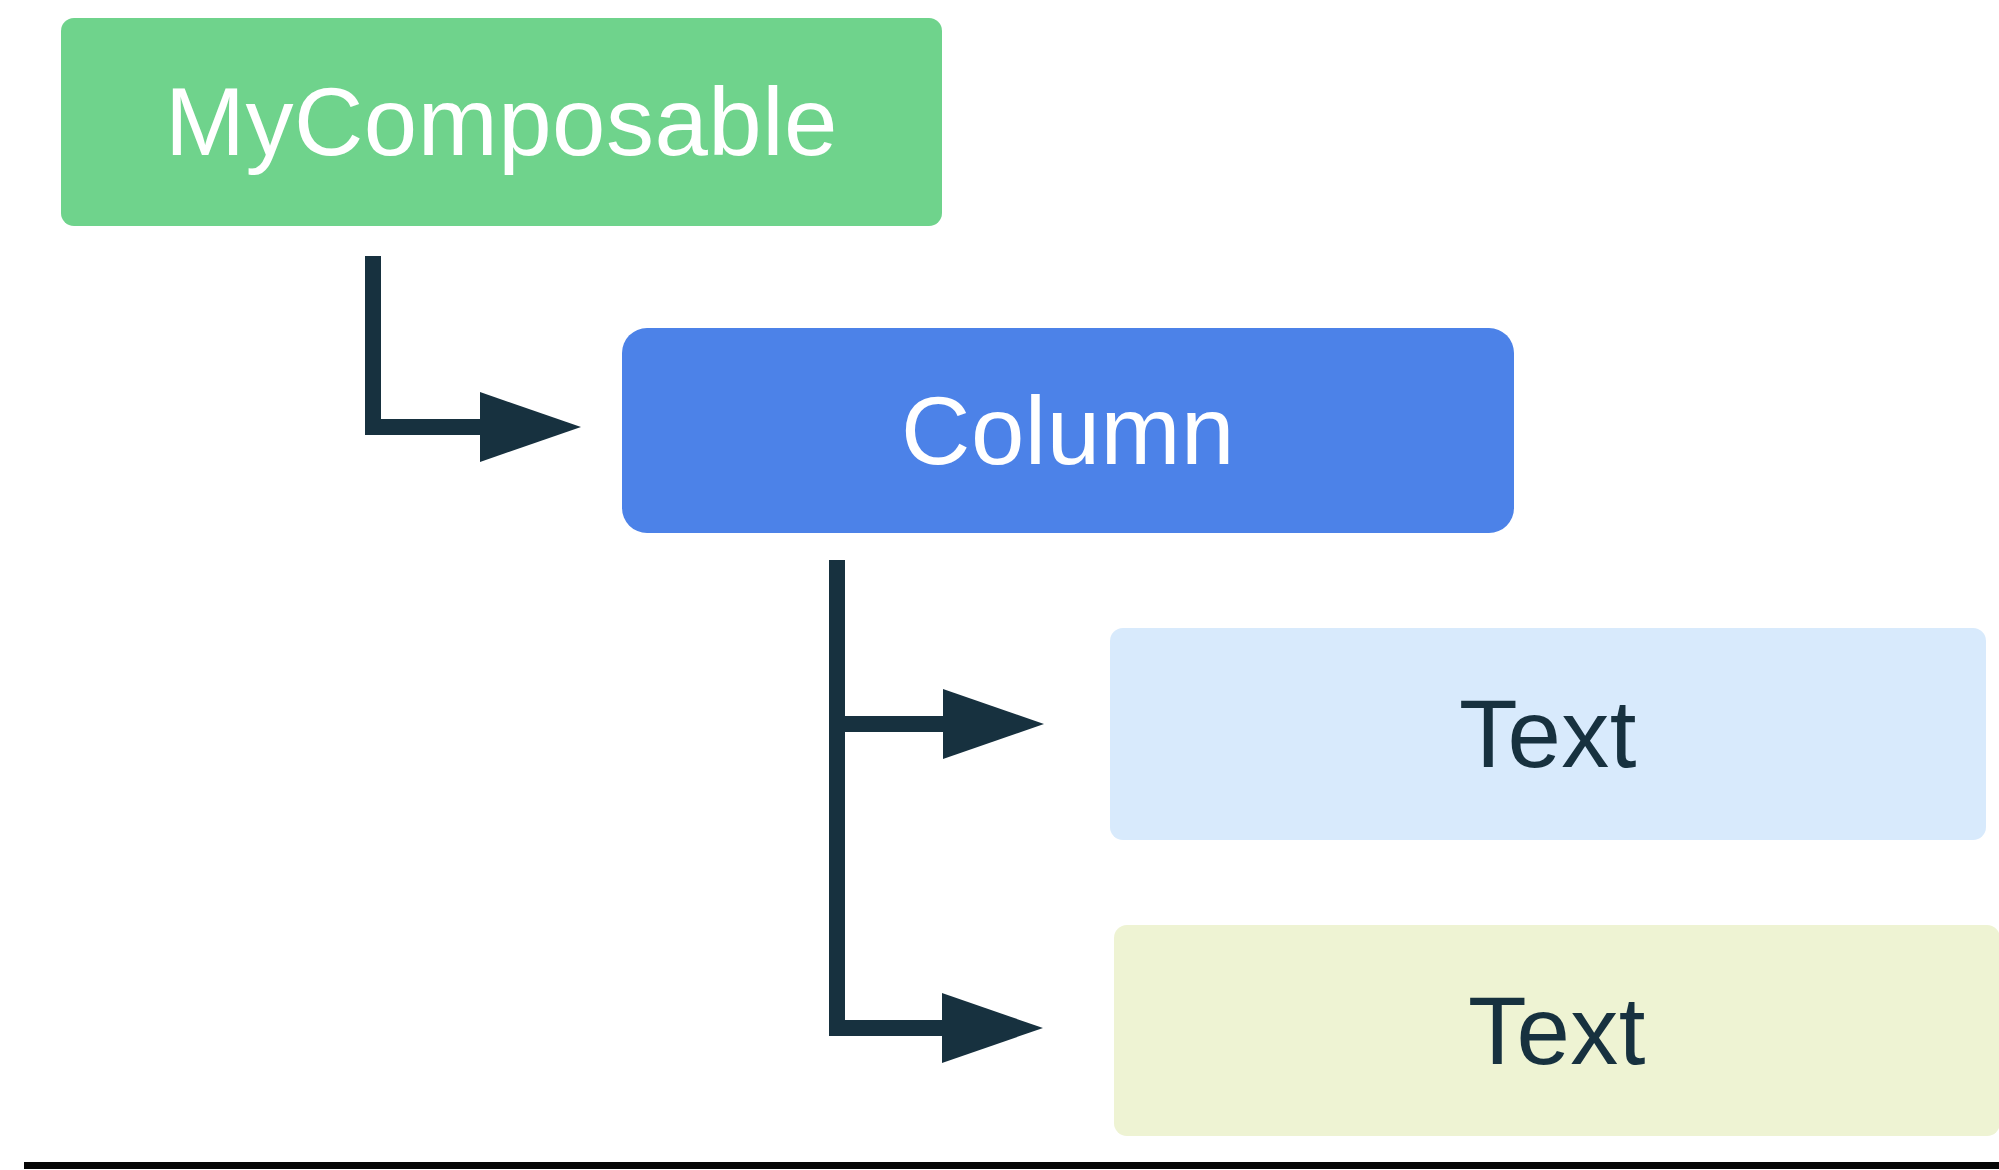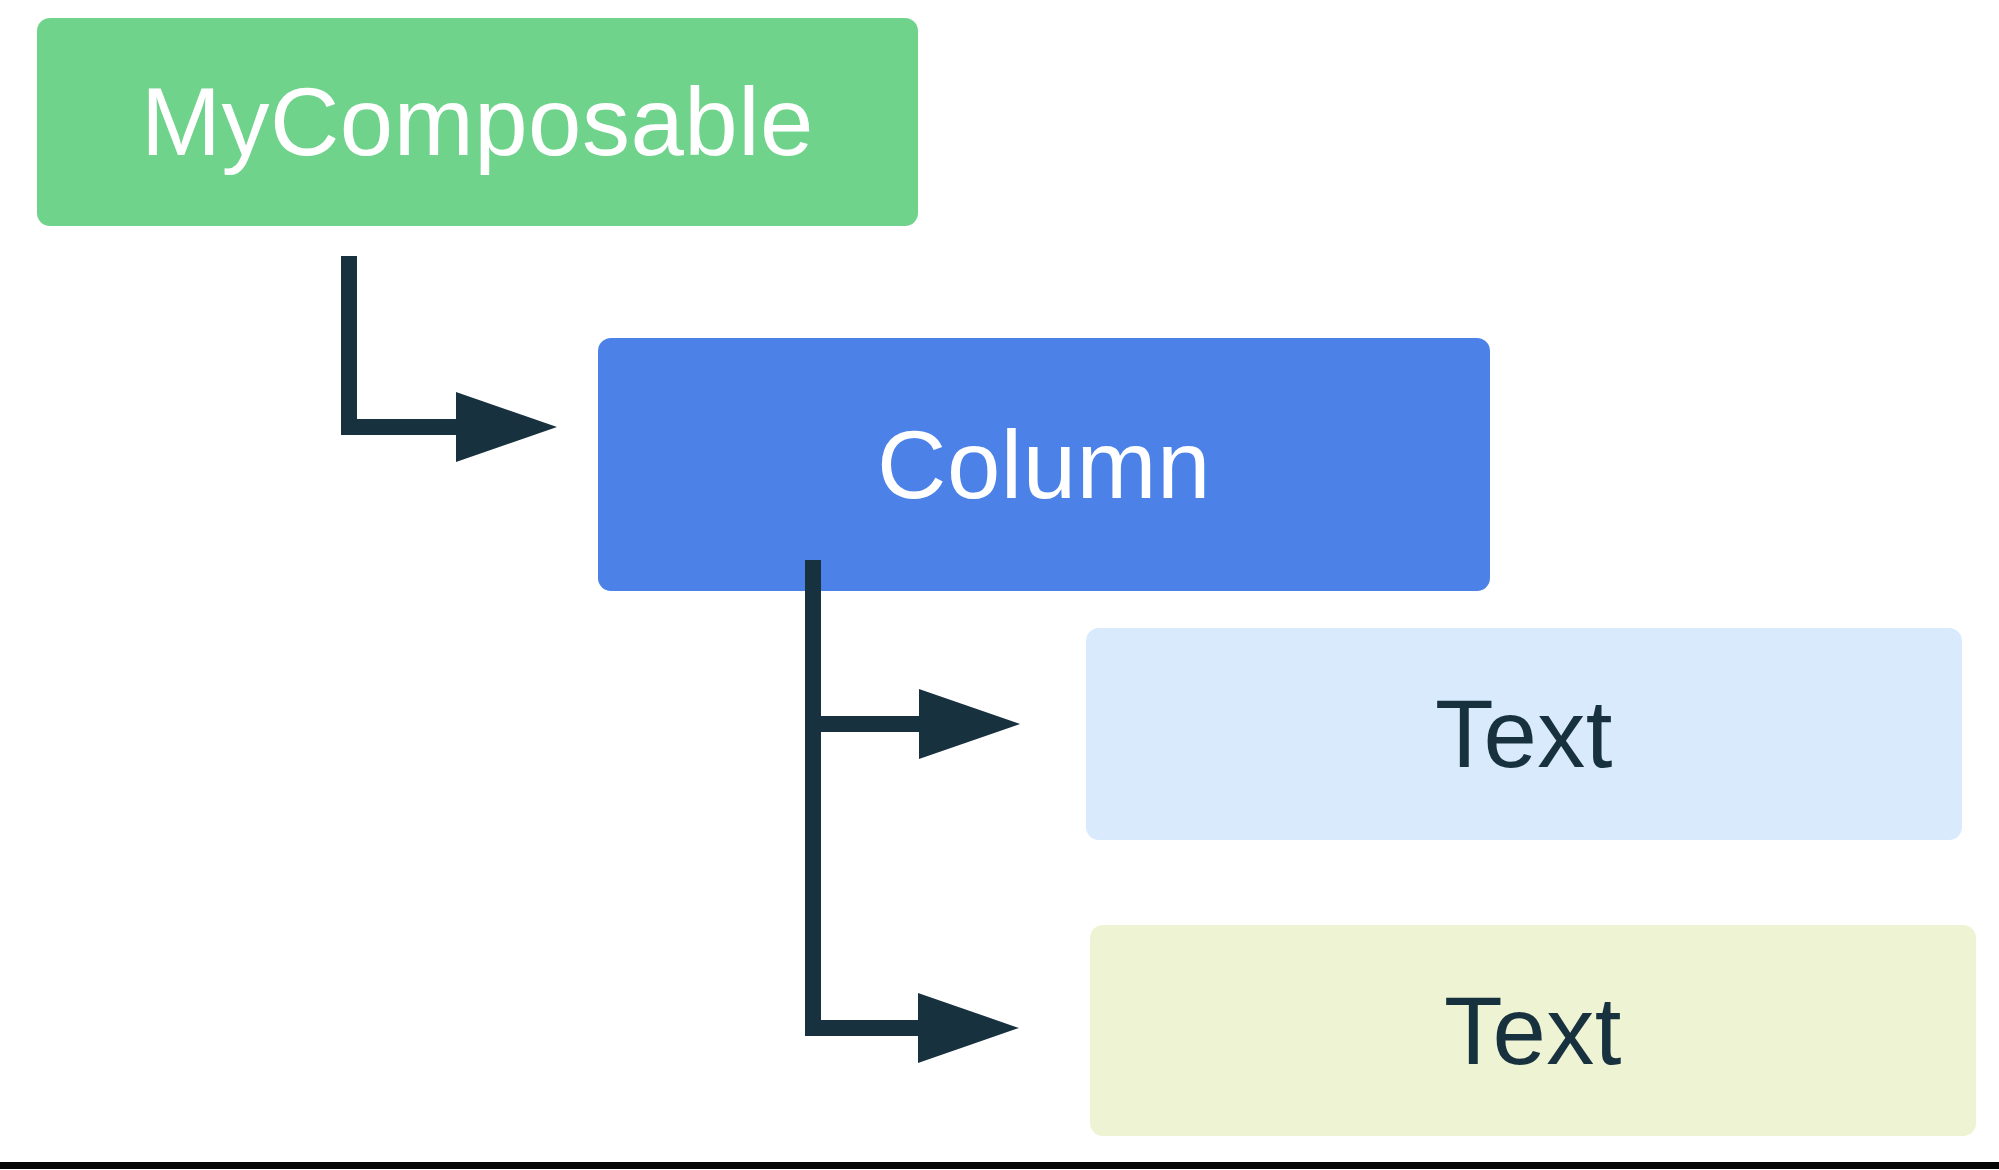--- a/index.html
+++ b/index.html
@@ -10,39 +10,40 @@
   body {
     width: 1999px;
     height: 1170px;
     position: relative;
     overflow: hidden;
     font-family: "Liberation Sans", sans-serif;
   }
   .canvas {
     position: absolute;
     inset: 0;
+    margin-left: 24px;
   }
   .node {
     position: absolute;
     display: flex;
     align-items: center;
     justify-content: center;
     border-radius: 13px;
     font-size: 96px;
     font-weight: 400;
     letter-spacing: 0.5px;
   }
   .node .label { line-height: 1; }
   #node-mycomposable {
     left: 37px; top: 18px; width: 881px; height: 208px;
     background: var(--node_green); color: var(--text_light);
   }
   #node-column {
-    left: 598px; top: 338px; width: 892px; height: 253px;
-    background: var(--node_blue); color: var(--text_light);
+    left: 598px; top: 328px; width: 892px; height: 205px;
+    background: var(--node_blue); color: var(--text_light); border-radius: 25px;
   }
   #node-text-1 {
     left: 1086px; top: 628px; width: 876px; height: 212px;
     background: var(--node_lightblue); color: var(--text_dark);
   }
   #node-text-2 {
     left: 1090px; top: 925px; width: 886px; height: 211px;
     background: var(--node_paleyellow); color: var(--text_dark);
   }
   .seg {

